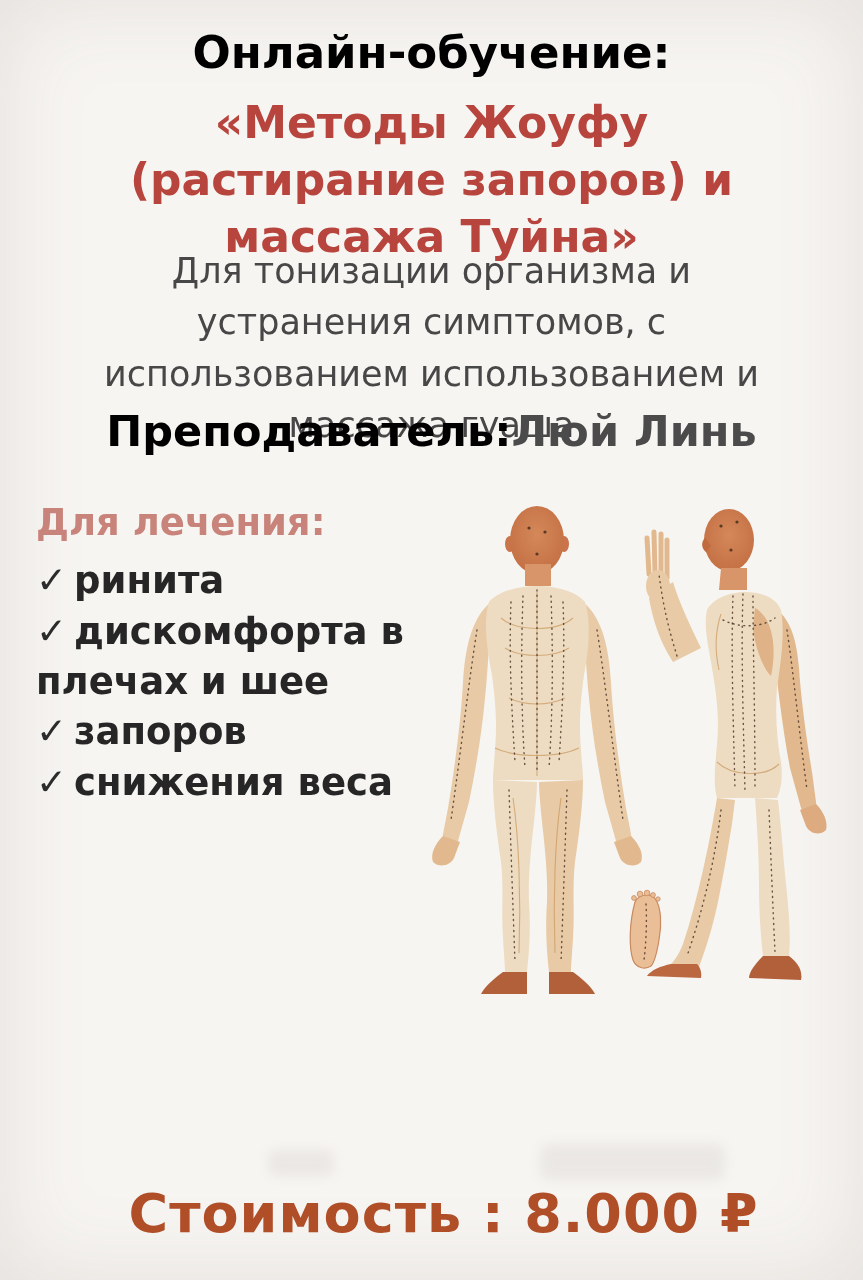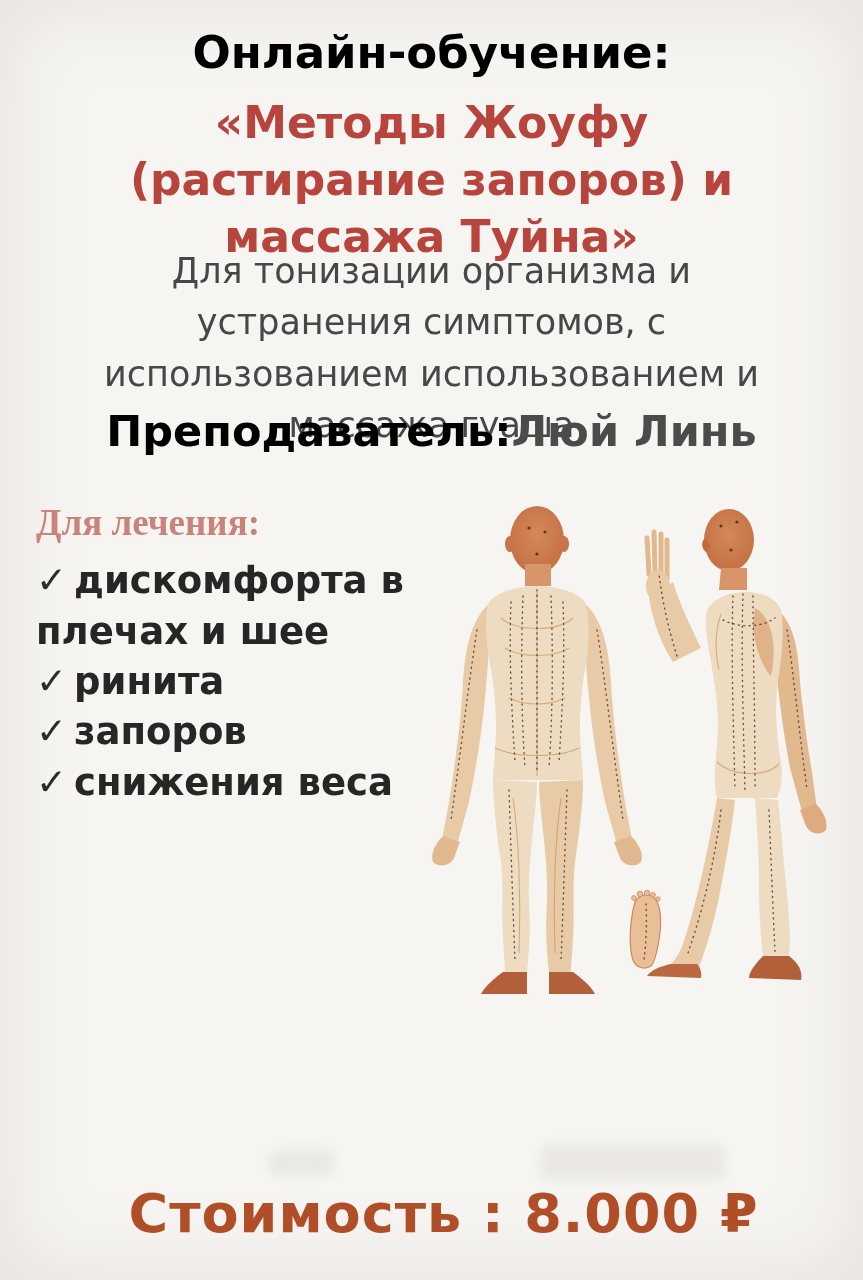--- a/index.html
+++ b/index.html
@@ -32,21 +32,21 @@
     position:absolute;top:406px;left:0;right:0;
     text-align:center;font-size:43px;font-weight:bold;
   }
   .teacher-label{color:#000000;margin-right:0;}
   .teacher-name{color:#4b4b4b;}
   .list{
     position:absolute;top:498px;left:36px;width:410px;
     font-size:37px;font-weight:bold;color:#262626;line-height:1.36;
   }
   .list-heading{
-    color:#c8837a;font-size:37px;margin-bottom:8px;font-family:Liberation Serif, serif;
+    color:#c8837a;font-size:37px;margin-bottom:8px;
   }
   .check{margin-right:7px;color:#2b2b2b;}
   .figure-wrap{
     position:absolute;top:498px;left:425px;width:435px;height:522px;
   }
   .figure-wrap svg{width:100%;height:100%;display:block;}
   .price{
     position:absolute;top:1182px;left:0;right:0;
     text-align:center;font-size:54px;font-weight:bold;color:#b04e27;
     letter-spacing:1px;
@@ -71,22 +71,22 @@
   <div class="title">«Методы Жоуфу (растирание запоров) и массажа Туйна»</div>
 
   <div class="description">Для тонизации организма и устранения симптомов, с использованием использованием и массажа гуаша</div>
 
   <div class="teacher">
     <span class="teacher-label">Преподаватель:</span><span class="teacher-name">Люй Линь</span>
   </div>
 
   <div class="list">
     <div class="list-heading">Для лечения:</div>
+    <div class="list-item"><span class="check">✓</span><span>ринита</span></div>
     <div class="list-item"><span class="check">✓</span><span>дискомфорта в плечах и шее</span></div>
-    <div class="list-item"><span class="check">✓</span><span>ринита</span></div>
     <div class="list-item"><span class="check">✓</span><span>запоров</span></div>
     <div class="list-item"><span class="check">✓</span><span>снижения веса</span></div>
   </div>
 
   <div class="figure-wrap">
     <svg viewBox="0 0 435 522" xmlns="http://www.w3.org/2000/svg">
       <defs>
         <radialGradient id="headG" cx="0.5" cy="0.42" r="0.75">
           <stop offset="0" stop-color="#d4885a"></stop>
           <stop offset="1" stop-color="#c06a3e"></stop>

